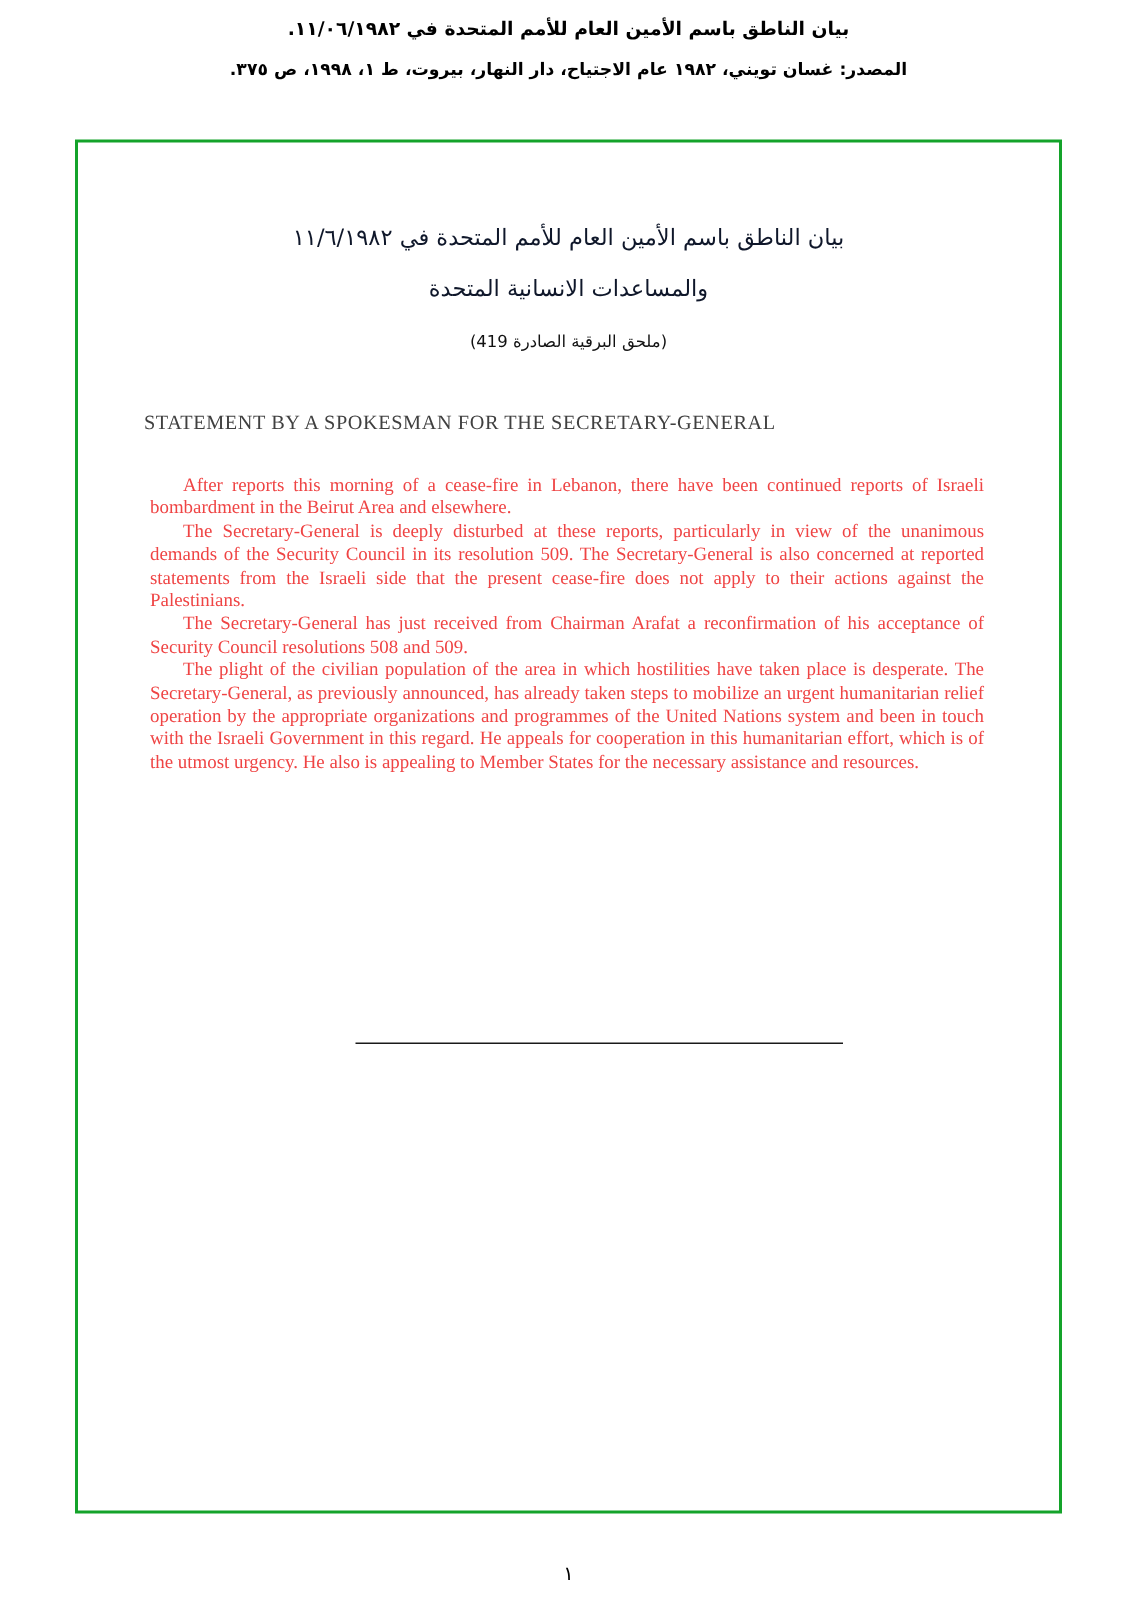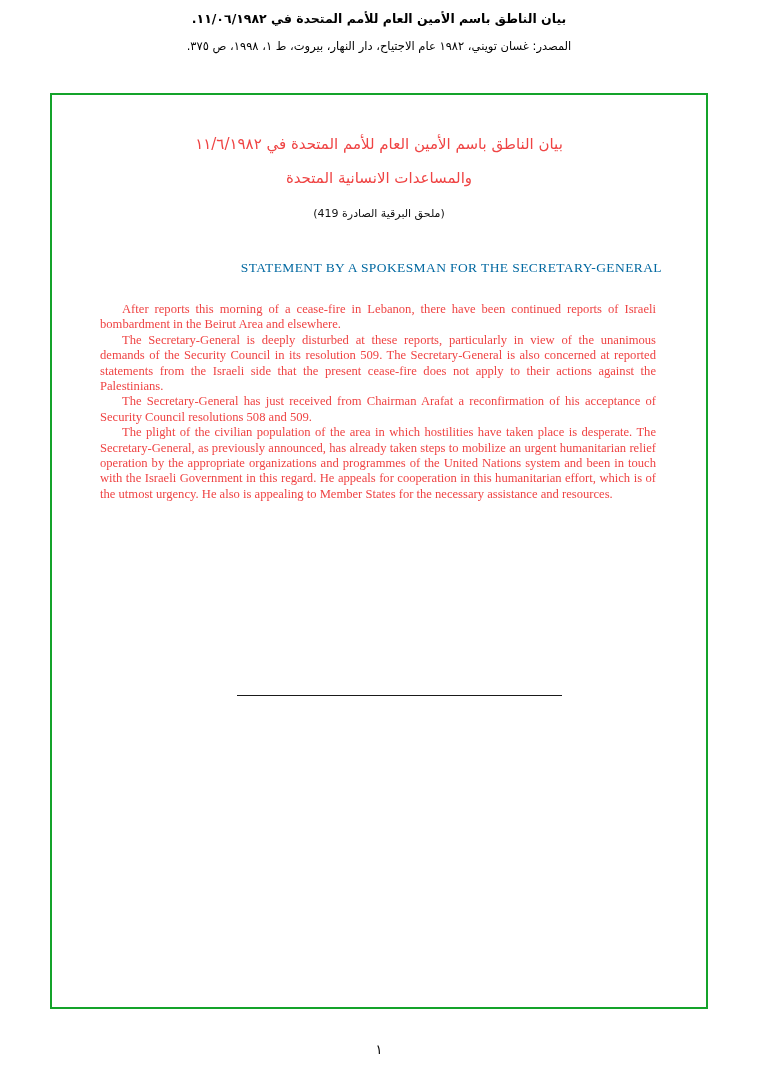--- a/index.html
+++ b/index.html
@@ -32,21 +32,21 @@
   .top-header .line1 {
     font-family: "DejaVu Sans", sans-serif;
     font-weight: bold;
     font-size: 12.5px;
     letter-spacing: 0px;
     line-height: 18px;
     margin-bottom: 10px;
   }
   .top-header .line2 {
     font-family: "DejaVu Sans", sans-serif;
-    font-weight: normal;
+    font-weight: bold;
     font-size: 11.5px;
     line-height: 16px;
   }
 
   
   .frame {
     position: absolute;
     left: 50px;
     top: 93px;
     width: 658px;
@@ -60,41 +60,42 @@
     padding: 32px 44px 0 44px;
   }
 
   
   .ar-title {
     direction: rtl;
     text-align: center;
     font-family: "DejaVu Sans", sans-serif;
     font-size: 15px;
     line-height: 34px;
-    color: #ef4444;
+    color: #0f172a;
+    margin-top: 14px;
   }
   .ar-title .t-line { display: block; }
 
   .ar-sub {
     direction: rtl;
     text-align: center;
     font-family: "DejaVu Sans", sans-serif;
     font-size: 11px;
     margin-top: 12px;
     color: #111;
   }
 
   
   .en-heading {
-    text-align: right;
+    text-align: left;
     font-family: "Liberation Serif", serif;
     font-size: 13.5px;
     letter-spacing: 0.4px;
     margin-top: 40px;
-    color: #0369a1;
+    color: #404040;
   }
 
   
   .body-text {
     margin-top: 26px;
     font-family: "Liberation Serif", serif;
     font-size: 12.6px;
     line-height: 15.4px;
     text-align: justify;
     color: #ef4444;

